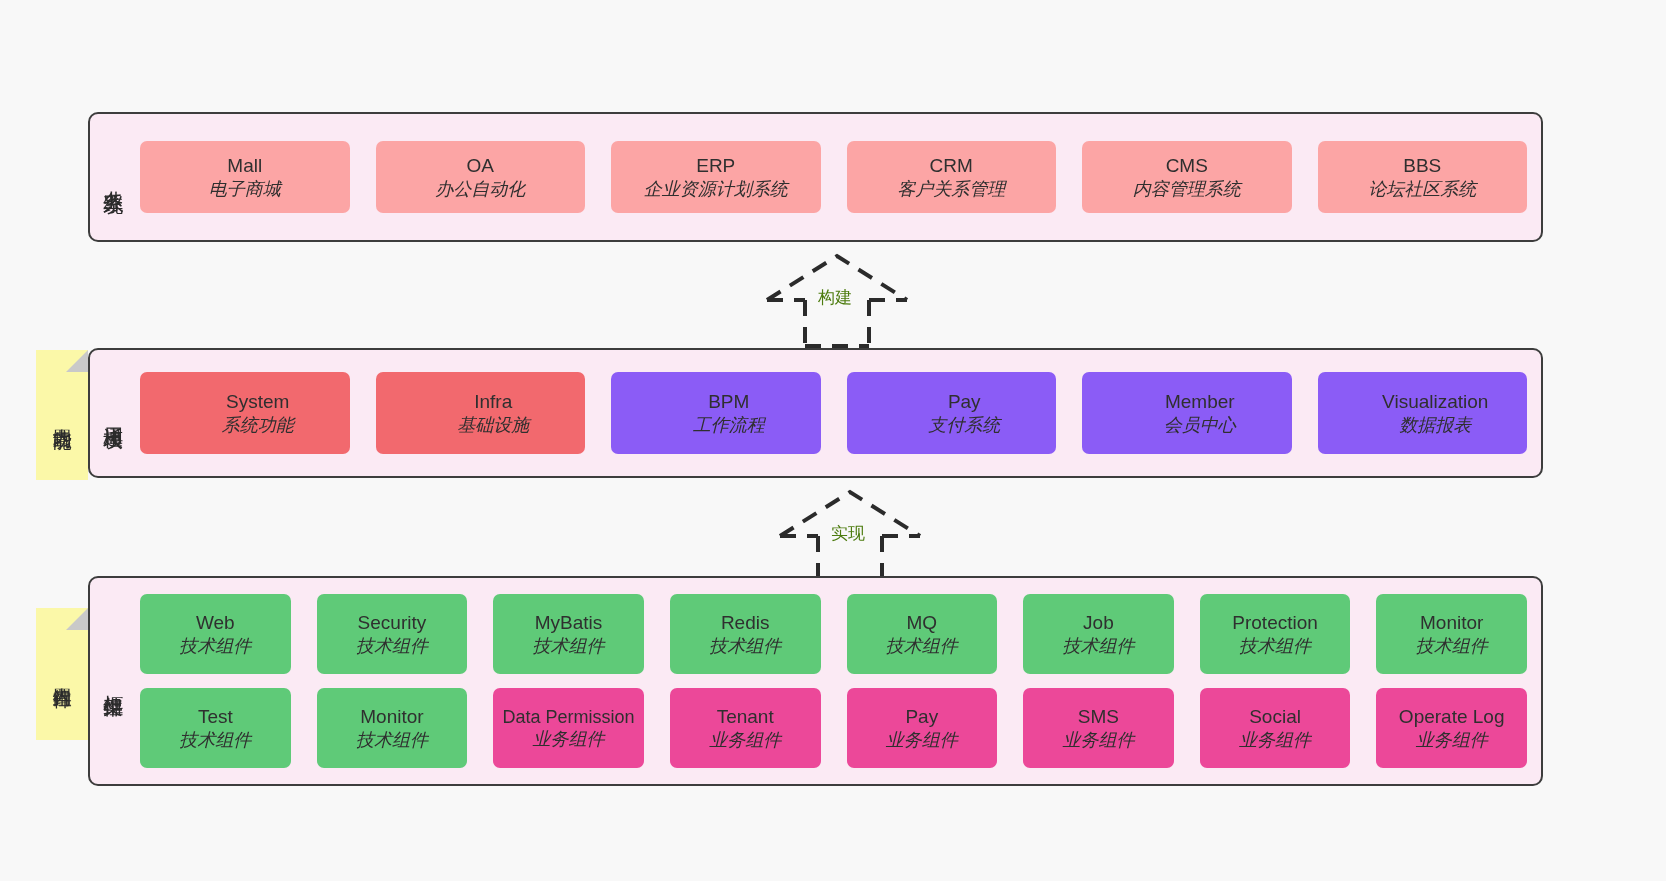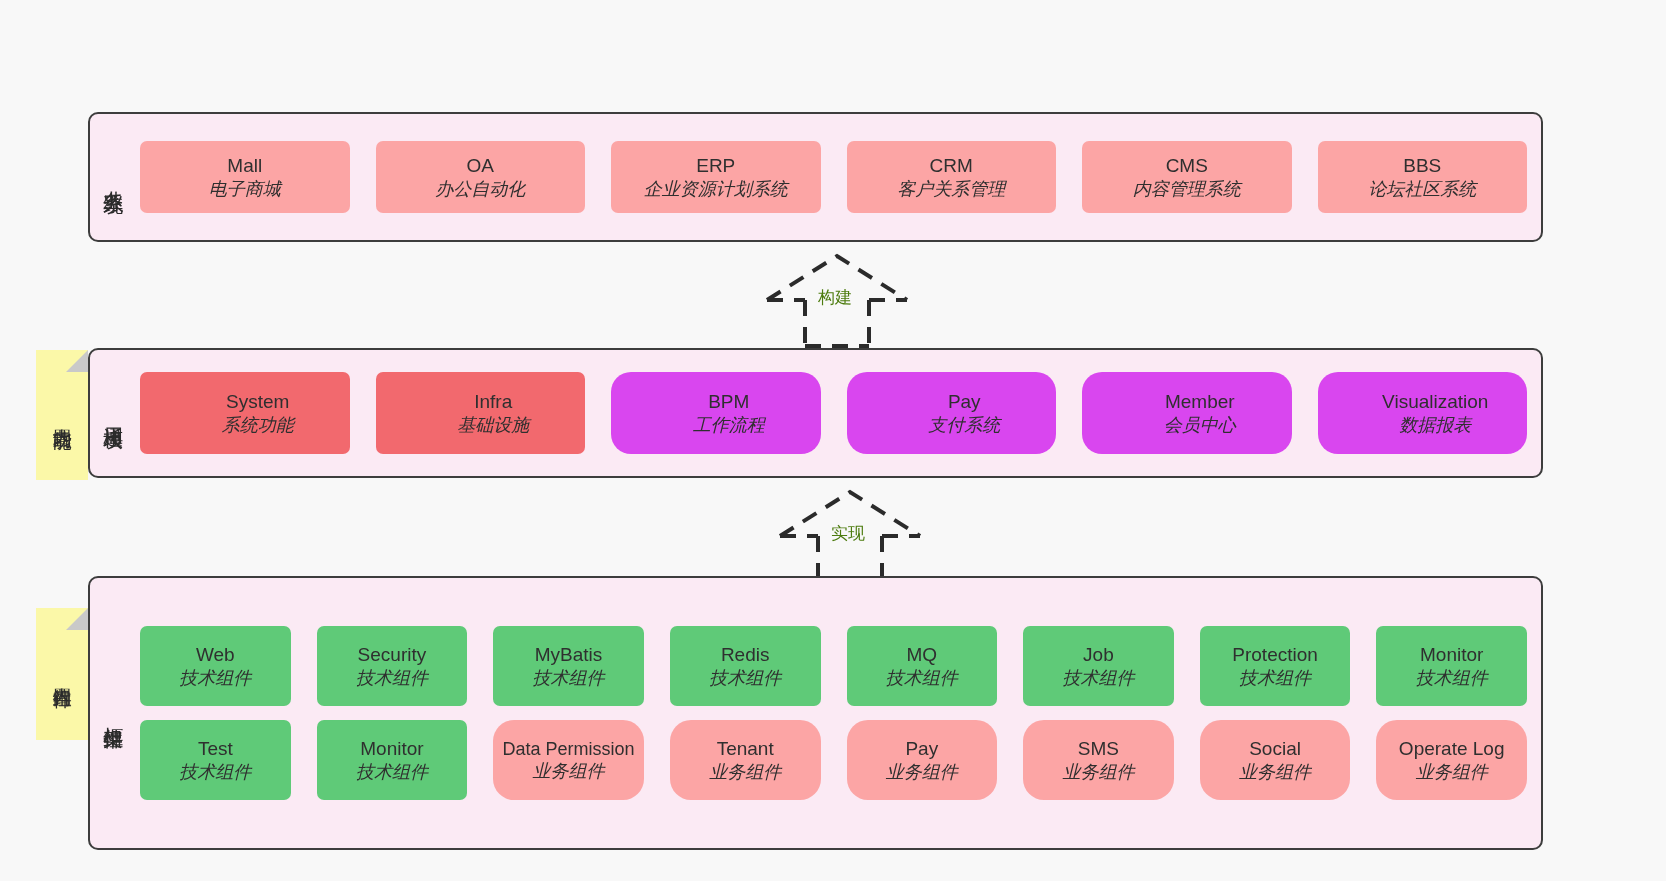--- a/index.html
+++ b/index.html
@@ -65,32 +65,32 @@
     line-height: 1.24;
     padding: 4px 6px;
   }
   .cell .t1 { font-size: 19px; }
   .cell .t2 { font-size: 18px; font-style: italic; }
   .cell.triple .t1 { font-size: 18px; }
 
   
   .c-blue      { background: #fca5a5; }
   .c-red       { background: #f2696e; }
-  .c-pink      { background: #d946ef; border-radius: 20px; }
+  .c-pink      { background: #8b5cf6; }
   .c-green     { background: #5fca78; }
-  .c-lightgreen{ background: #fca5a5; border-radius: 21px; }
+  .c-lightgreen{ background: #ec4899; }
 
   
   #layer-business { left: 88px;  top: 112px; width: 1455px; height: 130px; }
   #layer-business .row .cell { height: 72px; }
 
   #layer-common   { left: 88px;  top: 348px; width: 1455px; height: 130px; }
   #layer-common .row .cell { height: 82px; padding-left: 32px; }
 
-  #layer-framework{ left: 88px;  top: 576px; width: 1455px; height: 274px; }
+  #layer-framework{ left: 88px;  top: 576px; width: 1455px; height: 210px; }
   #layer-framework .row .cell { height: 80px; }
 
   
   .note {
     position: absolute;
     width: 52px;
     background: #fbf8a8;
     color: #2b2b2b;
     font-size: 19px;
     letter-spacing: 1px;

